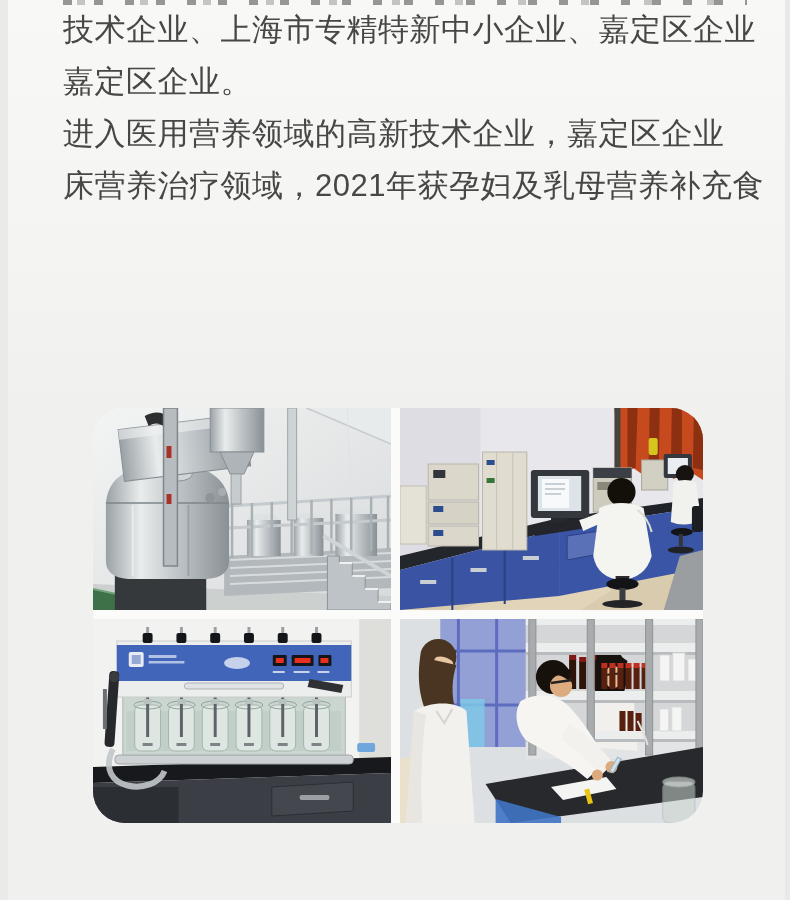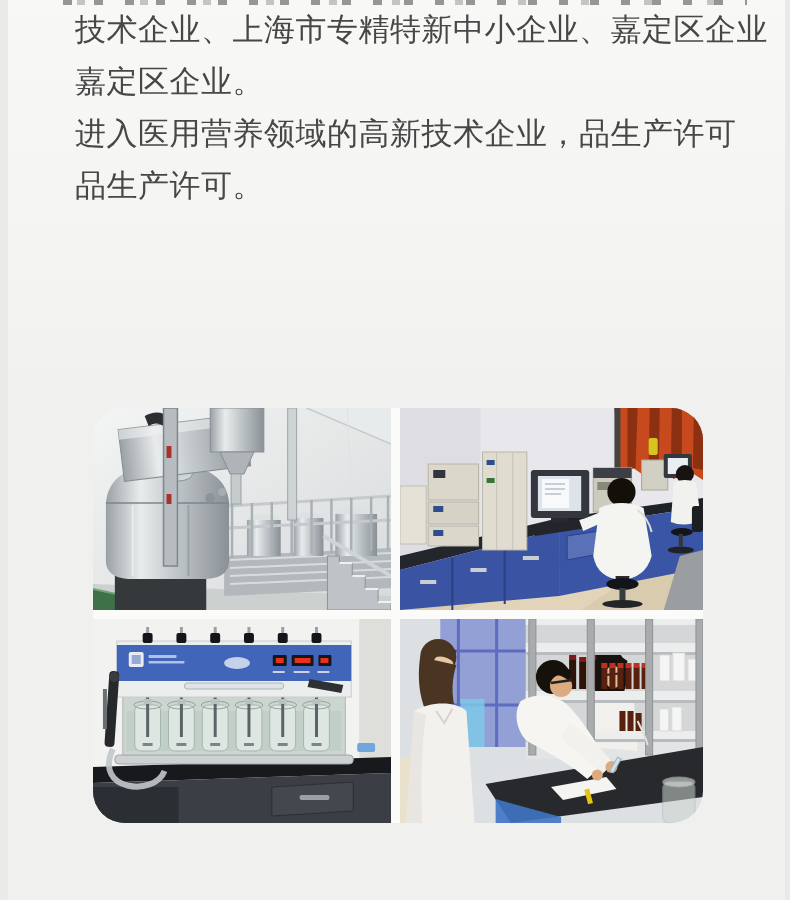--- a/index.html
+++ b/index.html
@@ -13,21 +13,21 @@
   .edge-strip.right{right:0;width:5px;background:#e9e9e7;}
   .clipped-remnant{
     position:absolute;left:63px;top:0;width:684px;height:5px;opacity:.75;
     background:
       repeating-linear-gradient(90deg, rgba(95,95,95,.85) 0 9px, transparent 9px 31px),
       repeating-linear-gradient(90deg, transparent 0 14px, rgba(95,95,95,.45) 14px 22px, transparent 22px 63px);
   }
   .article{position:absolute;left:63px;top:4px;width:684px;color:#474747;
     font-size:31px;line-height:52px;letter-spacing:.5px;}
   .article p{margin:0;}
-  .line{display:block;white-space:nowrap;margin-left:12px;}
+  .line{display:block;white-space:nowrap;}
   .line.indent{text-indent:2em;}
   .gallery{
     position:absolute;left:93px;top:408px;width:610px;height:415px;
     display:grid;grid-template-columns:298px 303px;grid-template-rows:202px 204px;gap:9px;
     background:#fbfbfa;border-radius:32px;overflow:hidden;
   }
   .gallery figure{margin:0;overflow:hidden;}
   .gallery svg{display:block;width:100%;height:100%;}
 </style>
 </head>
@@ -38,22 +38,22 @@
   <div class="edge-strip right"></div>
 
   <div class="clipped-remnant"></div>
 
   <main class="article">
     <p>
       <span class="line">技术企业、上海市专精特新中小企业、嘉定区企业</span>
       <span class="line">嘉定区企业。</span>
     </p>
     <p>
-      <span class="line">进入医用营养领域的高新技术企业，品生产许可</span>
-      <span class="line">品生产许可。</span>
+      <span class="line">进入医用营养领域的高新技术企业，嘉定区企业</span>
+      <span class="line">床营养治疗领域，2021年获孕妇及乳母营养补充食</span>
     </p>
   </main>
 
   <div class="gallery">
 
     <figure aria-label="车间不锈钢搅拌罐生产设备与平台楼梯">
       <svg viewBox="0 0 300 202" preserveAspectRatio="none">
         <defs>
           <linearGradient id="g1s" x1="0" x2="1" y1="0" y2="0">
             <stop offset="0" stop-color="#9aa1a6"></stop>

